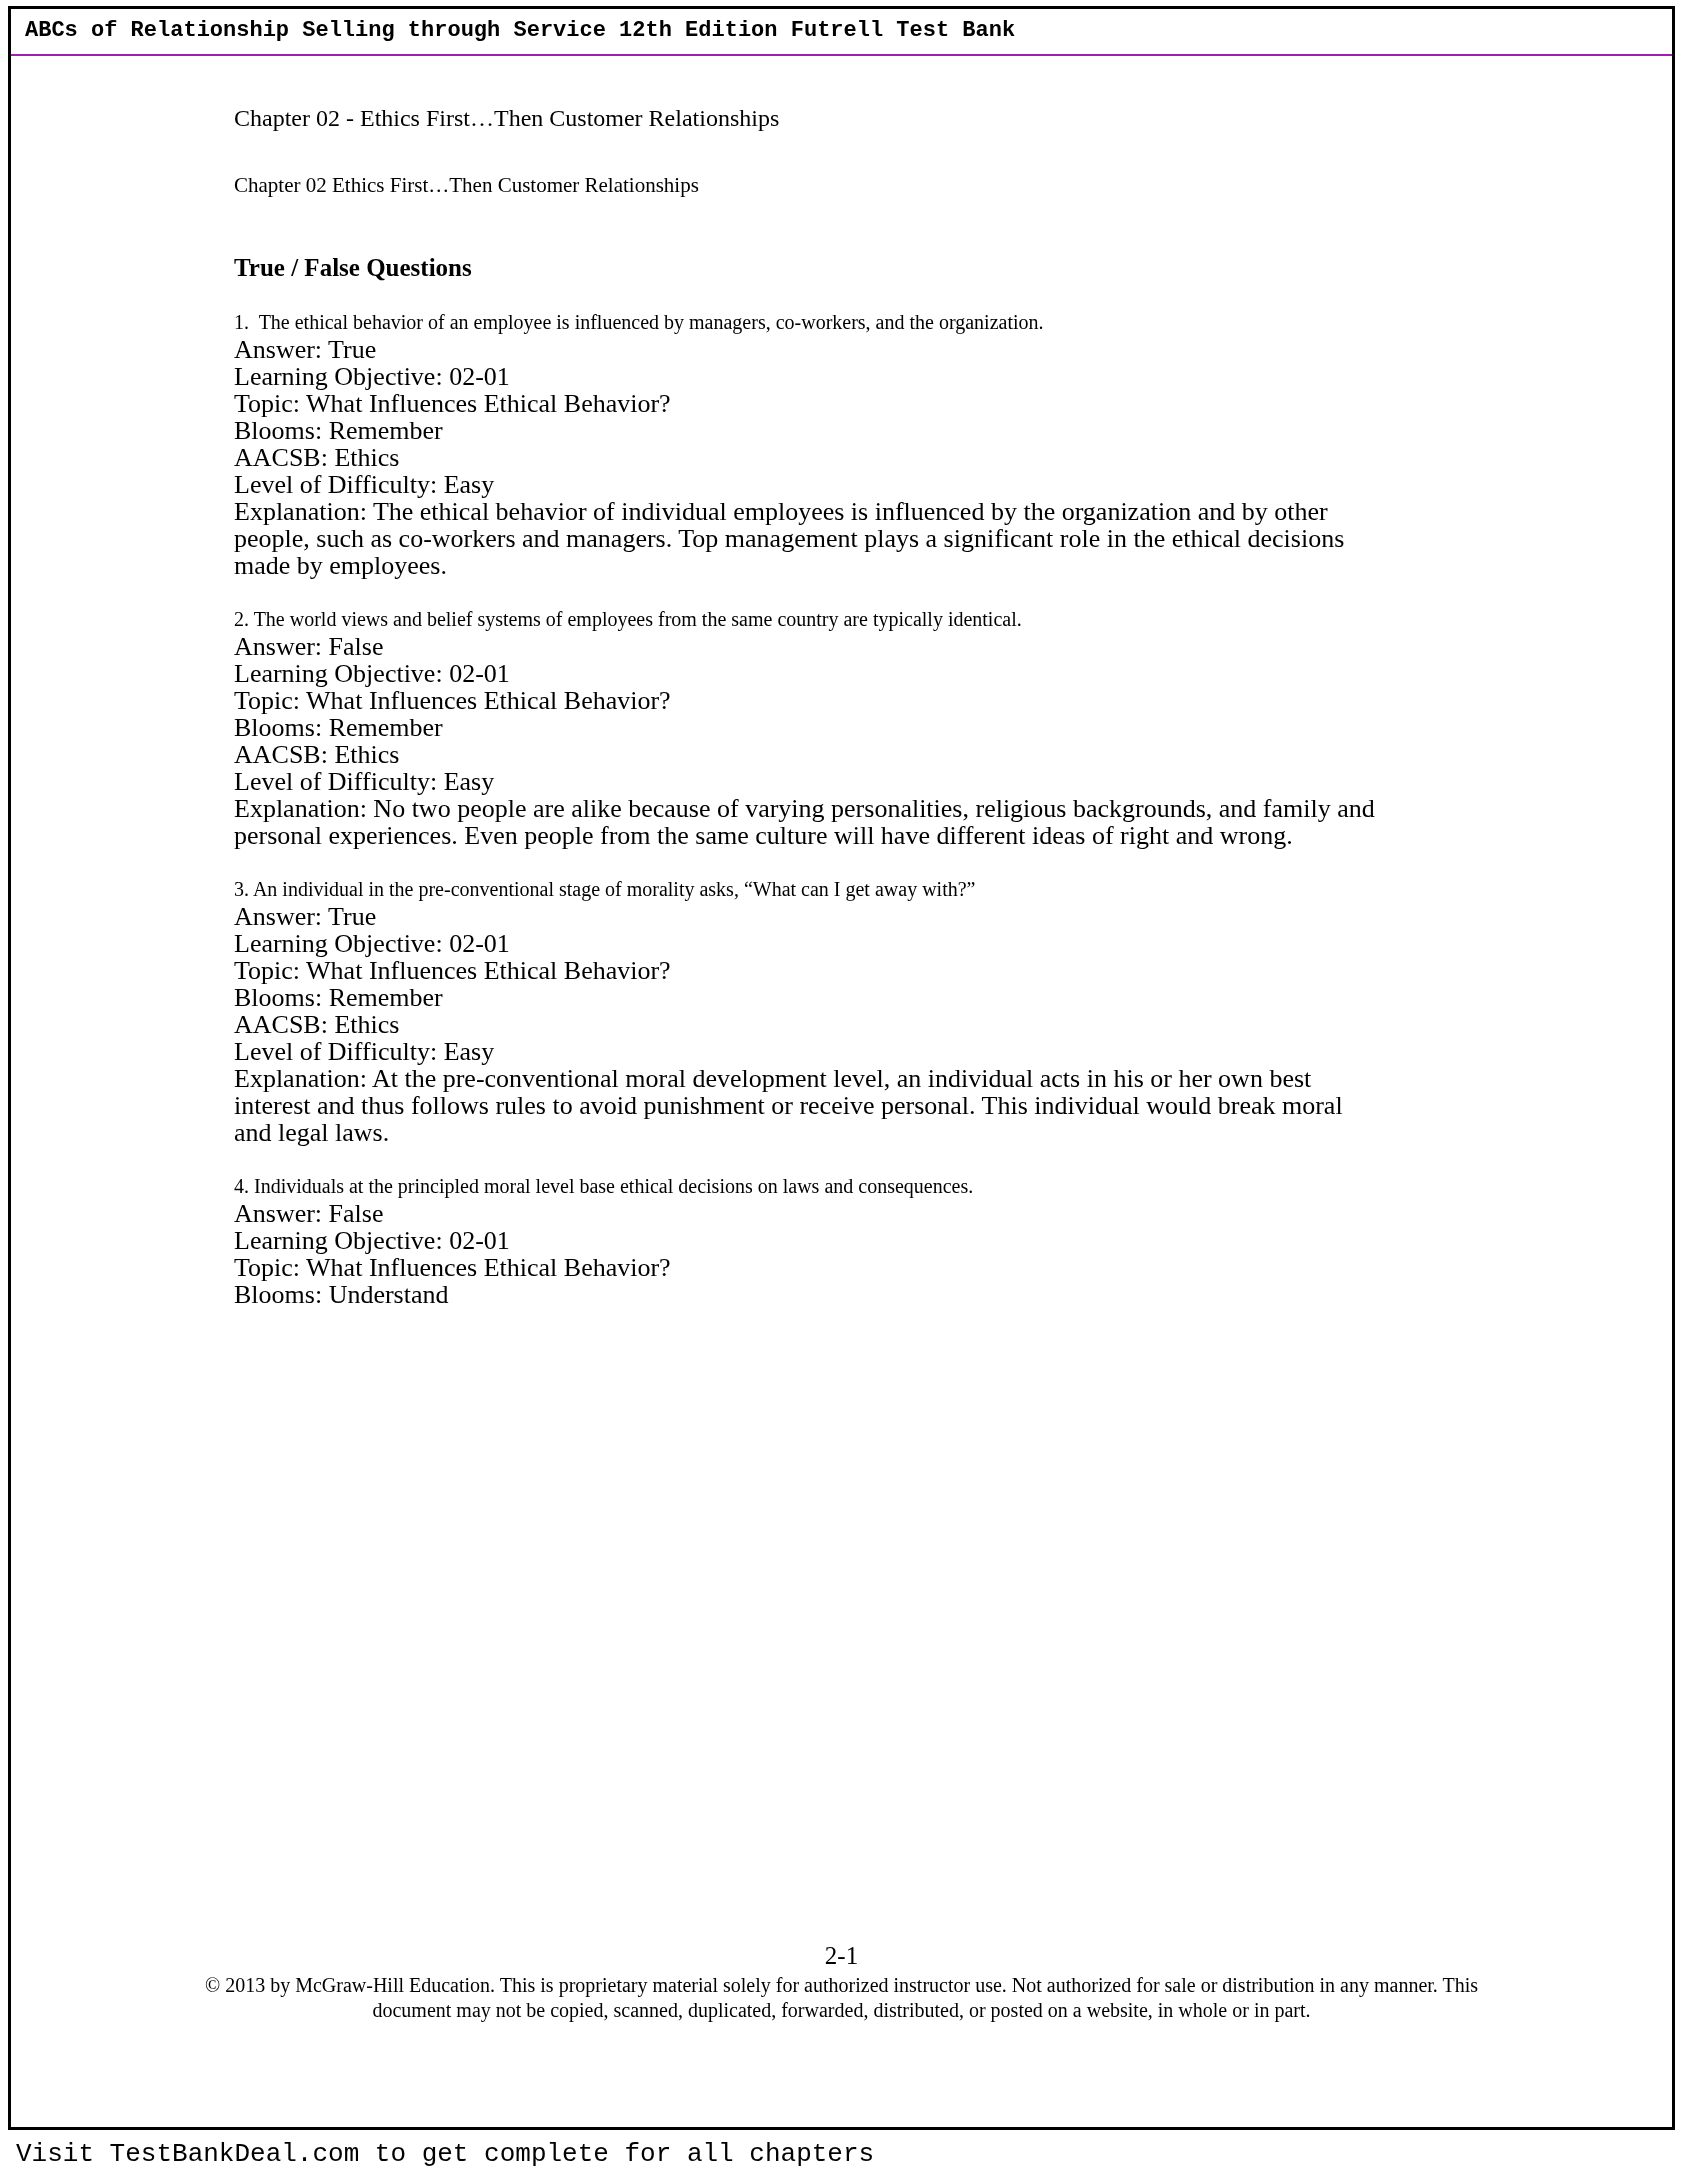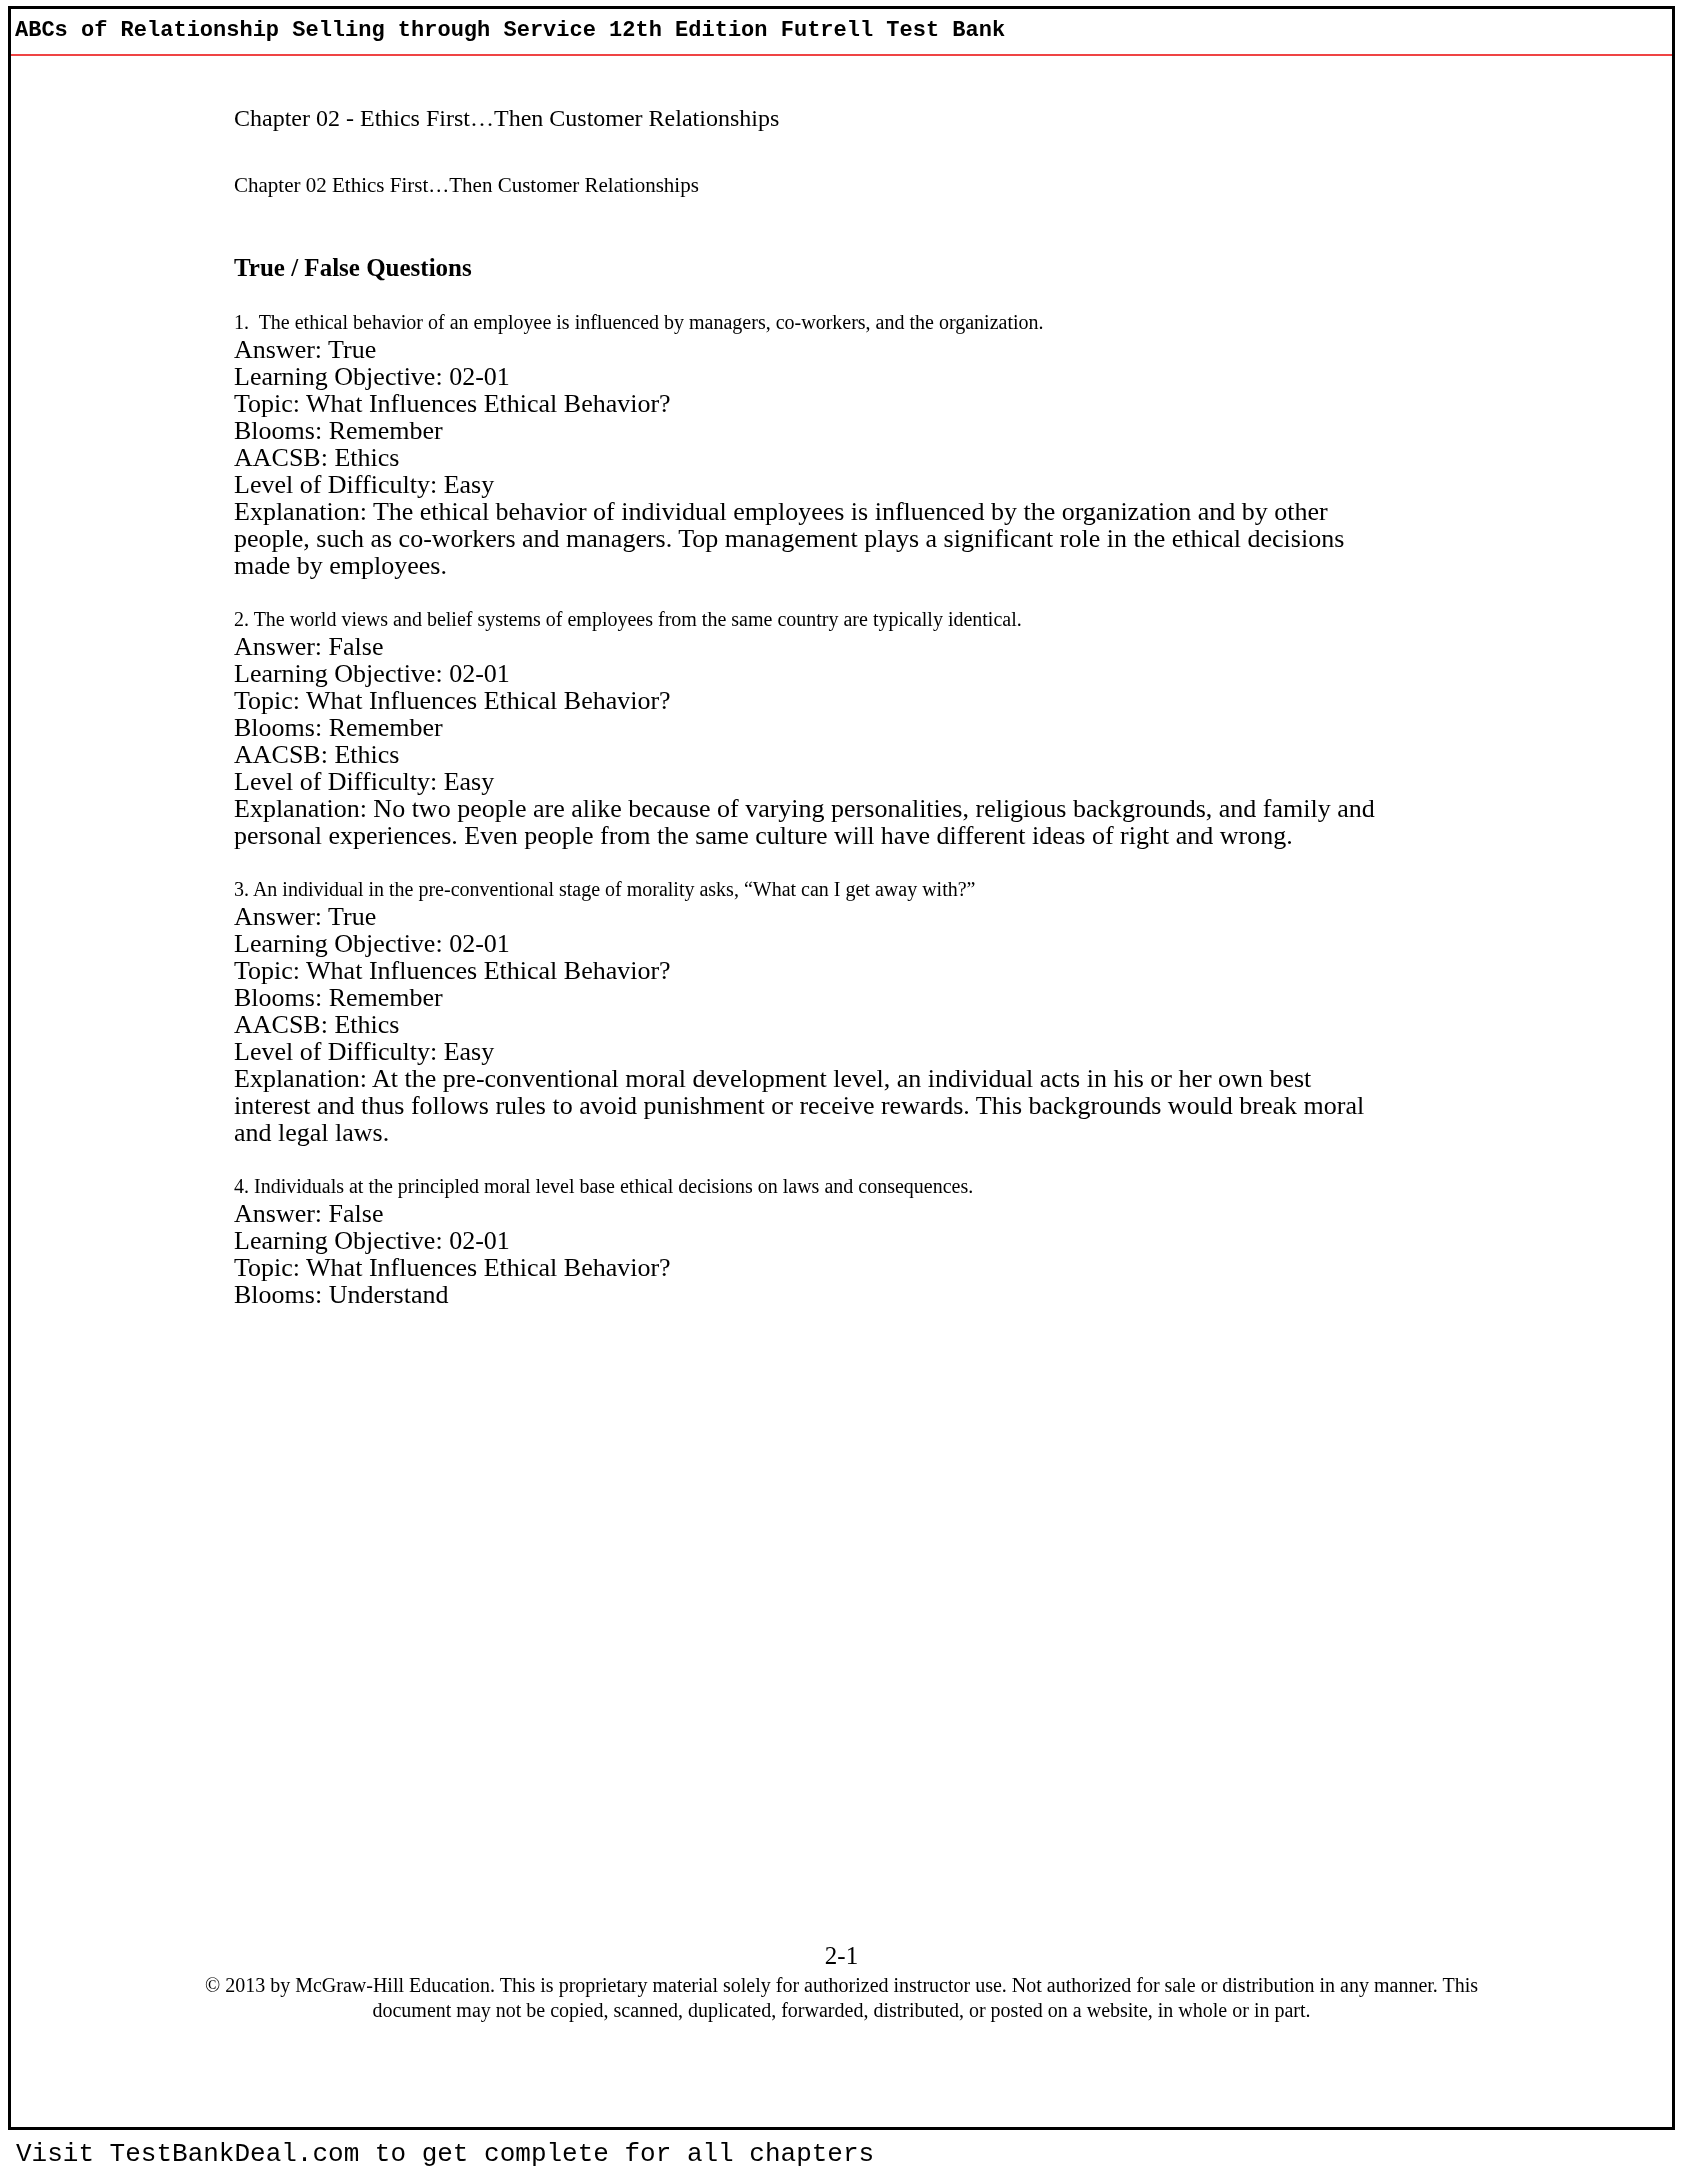--- a/index.html
+++ b/index.html
@@ -15,22 +15,22 @@
     position: absolute;
     left: 8px; top: 6px; right: 8px; bottom: 48px;
     border: 3px solid #000000;
     background: #ffffff;
   }
   .banner-top {
     font-family: "Liberation Mono", monospace;
     font-weight: bold;
     font-size: 22px;
     line-height: 26px;
-    padding: 9px 10px 10px 4px;
-    border-bottom: 2px solid #ef4444;
+    padding: 9px 10px 10px 14px;
+    border-bottom: 2px solid #a21caf;
     white-space: nowrap;
     overflow: hidden;
   }
   .content {
     margin: 48px 0 0 223px;
     width: 1148px;
   }
   .running-header {
     font-size: 24px;
     line-height: 28px;
@@ -130,21 +130,21 @@
 
   <div class="question-block">
     <div class="q-text">3. An individual in the pre-conventional stage of morality asks, “What can I get away with?”</div>
     <div class="q-details">
             <div class="q-line">Answer: True</div>
             <div class="q-line">Learning Objective: 02-01</div>
             <div class="q-line">Topic: What Influences Ethical Behavior?</div>
             <div class="q-line">Blooms: Remember</div>
             <div class="q-line">AACSB: Ethics</div>
             <div class="q-line">Level of Difficulty: Easy</div>
-            <div class="q-line">Explanation: At the pre-conventional moral development level, an individual acts in his or her own best interest and thus follows rules to avoid punishment or receive rewards. This backgrounds would break moral and legal laws.</div>
+            <div class="q-line">Explanation: At the pre-conventional moral development level, an individual acts in his or her own best interest and thus follows rules to avoid punishment or receive personal. This individual would break moral and legal laws.</div>
           </div>
   </div>
 
   <div class="question-block">
     <div class="q-text">4. Individuals at the principled moral level base ethical decisions on laws and consequences.</div>
     <div class="q-details">
             <div class="q-line">Answer: False</div>
             <div class="q-line">Learning Objective: 02-01</div>
             <div class="q-line">Topic: What Influences Ethical Behavior?</div>
             <div class="q-line">Blooms: Understand</div>

